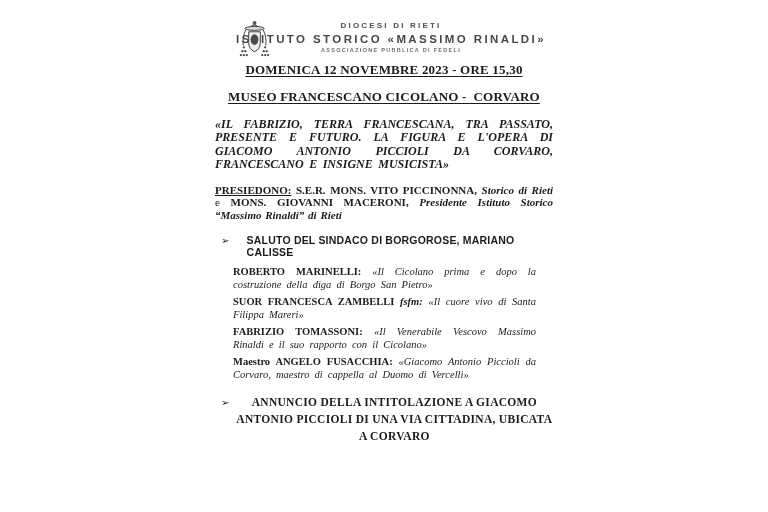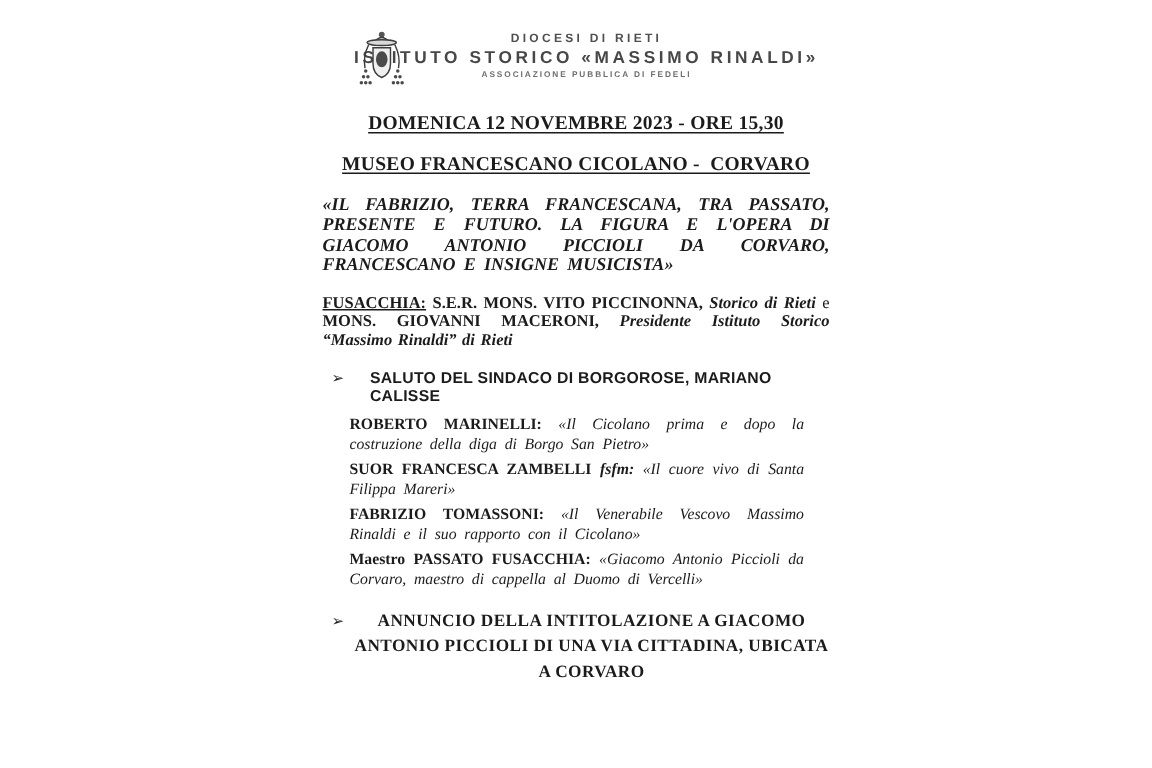--- a/index.html
+++ b/index.html
@@ -11,21 +11,21 @@
   .header { position: relative; padding-top: 21px; text-align: center; padding-left: 14px; }
   .crest { position: absolute; left: 238px; top: 19px; width: 33px; height: 45px; }
   .h-line1 { font-family: "Liberation Sans", sans-serif; font-size: 8px; letter-spacing: 2.2px; color: #4f4f4f; font-weight: bold; }
   .h-line2 { font-family: "Liberation Sans", sans-serif; font-size: 11.5px; letter-spacing: 2.4px; color: #474747; margin-top: 3px; font-weight: bold; }
   .h-line3 { font-family: "Liberation Sans", sans-serif; font-size: 5.5px; letter-spacing: 1.3px; color: #6e6e6e; margin-top: 2px; font-weight: bold; }
 
   
   .content { width: 338px; margin: 0 auto; }
   .heading { text-align: center; font-weight: bold; font-size: 13px; letter-spacing: 0.2px; white-space: pre-wrap; }
   .heading span { text-decoration: underline; text-underline-offset: 2px; }
-  .date-heading { margin-top: 21px; }
+  .date-heading { margin-top: 9px; }
   .venue-heading { margin-top: 11px; }
 
   .title-quote { margin-top: 13px; font-weight: bold; font-style: italic; font-size: 12px;
                  line-height: 13.4px; text-align: justify; word-spacing: 2.5px; }
 
   .presiding { margin-top: 12px; font-size: 11px; line-height: 12.6px; text-align: justify; word-spacing: 1px; }
   .presiding .p-label { font-weight: bold; text-decoration: underline; }
   .presiding .p-name { font-weight: bold; }
   .presiding .p-role { font-weight: bold; font-style: italic; }
 
@@ -83,21 +83,21 @@
 
   <div class="content">
 
     <div class="heading date-heading"><span>DOMENICA 12 NOVEMBRE 2023 - ORE 15,30</span></div>
 
     <div class="heading venue-heading"><span>MUSEO FRANCESCANO CICOLANO -  CORVARO</span></div>
 
     <div class="title-quote">«IL FABRIZIO, TERRA FRANCESCANA, TRA PASSATO, PRESENTE E FUTURO. LA FIGURA E L'OPERA DI GIACOMO ANTONIO PICCIOLI DA CORVARO, FRANCESCANO E INSIGNE MUSICISTA»</div>
 
     <div class="presiding">
-      <span class="p-label">FUSACCHIA:</span>
+      <span class="p-label">PRESIEDONO:</span>
       <span class="p-name">S.E.R. MONS. VITO PICCINONNA,</span>
       <span class="p-role">Storico di Rieti</span>
       <span>e</span>
       <span class="p-name">MONS. GIOVANNI MACERONI,</span>
       <span class="p-role">Presidente Istituto Storico “Massimo Rinaldi” di Rieti</span>
     </div>
 
     <div class="saluto">
       <span class="arrow">➢</span>
       <span class="saluto-text">SALUTO DEL SINDACO DI BORGOROSE, MARIANO CALISSE</span>
@@ -113,21 +113,21 @@
         <span class="sp-name">SUOR FRANCESCA ZAMBELLI</span>
         <span class="sp-suffix">fsfm:</span>
         <span class="sp-quote">«Il cuore vivo di Santa Filippa Mareri»</span>
       </div>
       <div class="speaker">
         <span class="sp-name">FABRIZIO TOMASSONI:</span>
         <span class="sp-suffix"></span>
         <span class="sp-quote">«Il Venerabile Vescovo Massimo Rinaldi e il suo rapporto con il Cicolano»</span>
       </div>
       <div class="speaker">
-        <span class="sp-name">Maestro PASSATO FUSACCHIA:</span>
+        <span class="sp-name">Maestro ANGELO FUSACCHIA:</span>
         <span class="sp-suffix"></span>
         <span class="sp-quote">«Giacomo Antonio Piccioli da Corvaro, maestro di cappella al Duomo di Vercelli»</span>
       </div>
     </div>
 
     <div class="announcement">
       <span class="arrow">➢</span>
       <span class="ann-text">ANNUNCIO DELLA INTITOLAZIONE A GIACOMO ANTONIO PICCIOLI DI UNA VIA CITTADINA, UBICATA A CORVARO</span>
     </div>
 

